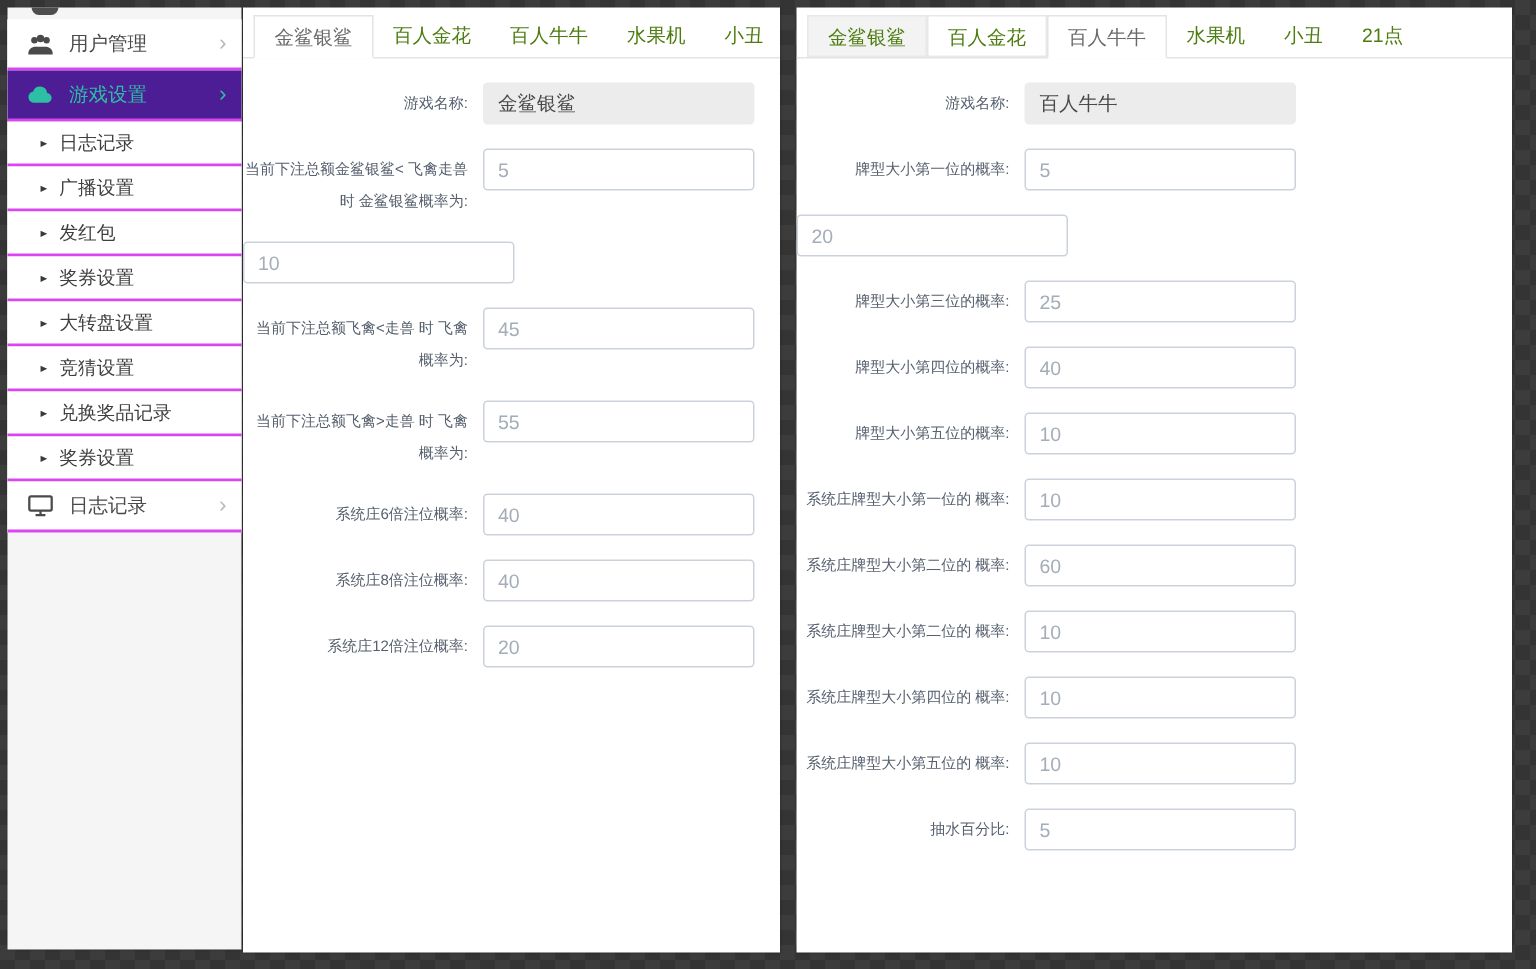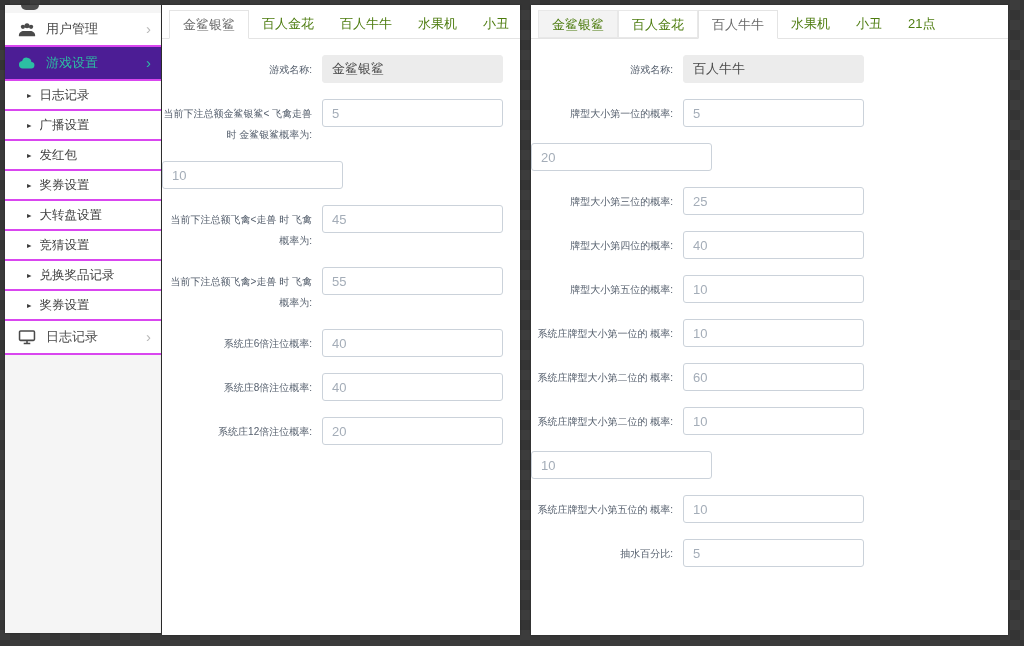--- a/index.html
+++ b/index.html
@@ -216,20 +216,21 @@
         </div>
         <div class="frow">
           <label class="flabel">系统庄牌型大小第二位的 概率:</label>
           <input value="60" style="">
         </div>
         <div class="frow">
           <label class="flabel">系统庄牌型大小第二位的 概率:</label>
           <input value="10" style="">
         </div>
         <div class="frow">
+          <label class="flabel">系统庄牌型大小第四位的 概率:</label>
           <input value="10" style="">
         </div>
         <div class="frow">
           <label class="flabel">系统庄牌型大小第五位的 概率:</label>
           <input value="10" style="">
         </div>
         <div class="frow">
           <label class="flabel">抽水百分比:</label>
           <input value="5" style="">
         </div>

